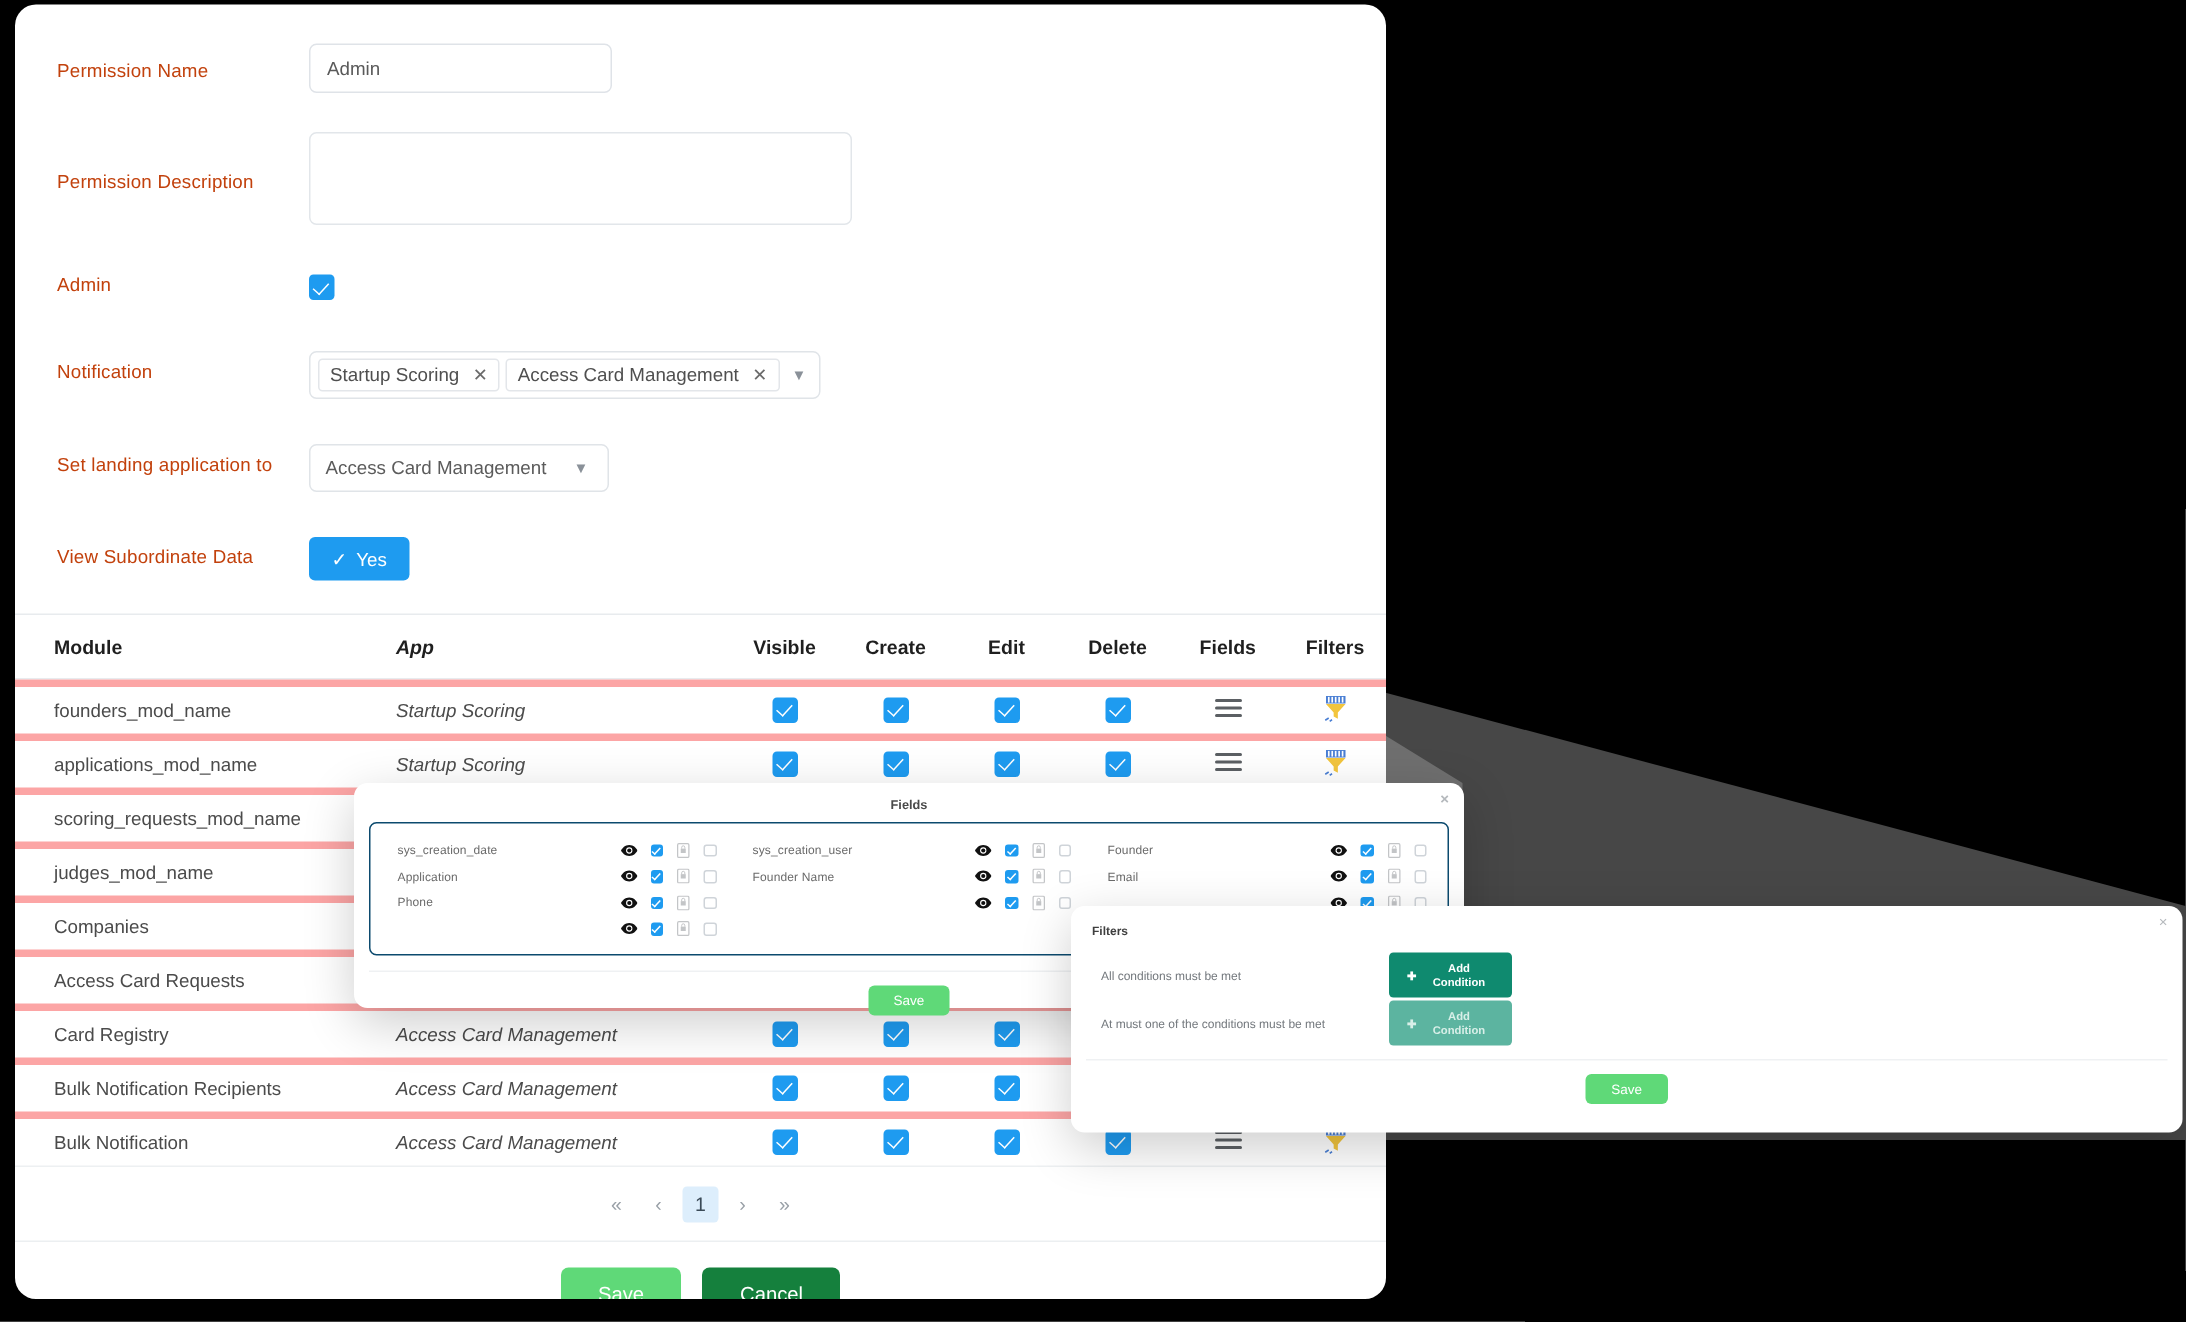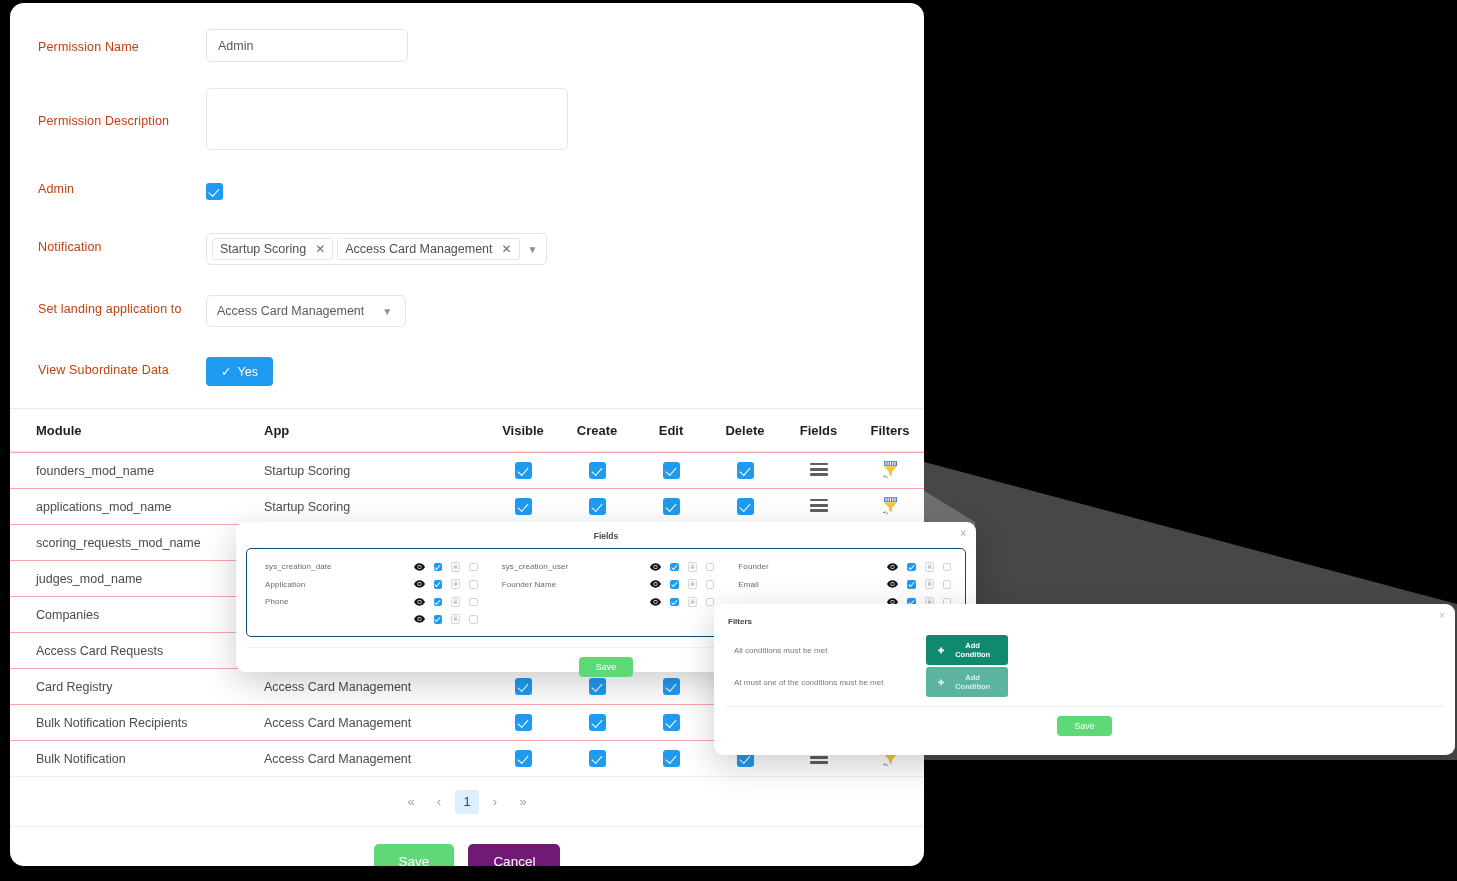--- a/index.html
+++ b/index.html
@@ -135,34 +135,34 @@
     font-size: 12.5px;
     font-family: "Liberation Sans", sans-serif;
     cursor: pointer;
   }
 
   
   #perm-table { width: 100%; margin-top: 22px; }
   .thead, .trow {
     display: flex;
     align-items: center;
-    border-top: 1px solid #fca5a5;
+    border-top: 5px solid #fca5a5;
     padding: 0 0 0 4px;
   }
   .thead {
     border-top: 1px solid #e8ebee;
     border-bottom: 1px solid #e8ebee;
     height: 44px;
     font-size: 13px;
     color: #1f1f1f;
     font-weight: 600;
   }
   .trow { height: 36px; font-size: 12.5px; color: #4b4b4b; }
   .c-module { width: 250px; flex: 0 0 250px; padding-left: 22px; }
-  .c-app    { width: 222px; flex: 0 0 222px; }
+  .c-app    { width: 222px; flex: 0 0 222px; font-style: italic; }
   .c-chk    { width: 74px;  flex: 0 0 74px; text-align: center; }
   .c-fields { width: 73px;  flex: 0 0 73px; text-align: center; }
   .c-filters{ width: 70px;  flex: 0 0 70px; text-align: center; }
 
   .hamburger { display: inline-block; width: 18px; cursor: pointer; }
   .hamburger i { display: block; height: 2.6px; background: #5b5f63; margin: 2.6px 0; border-radius: 1px; }
 
   .funnel-icon { display: inline-block; cursor: pointer; }
 
   
@@ -186,21 +186,21 @@
     padding-top: 17px;
   }
   .btn {
     border: none; border-radius: 5px;
     padding: 10px 25px;
     font-size: 13.5px; color: #fff;
     font-family: "Liberation Sans", sans-serif;
     cursor: pointer;
   }
   .btn-save   { background: #5fd978; }
-  .btn-cancel { background: #701a75; }
+  .btn-cancel { background: #15803d; }
 
   
   .beam { position: absolute; pointer-events: none; }
 
   
   .modal {
     position: absolute;
     background: #ffffff;
     border-radius: 9px;
     box-shadow: 0 10px 34px rgba(0,0,0,.20);

